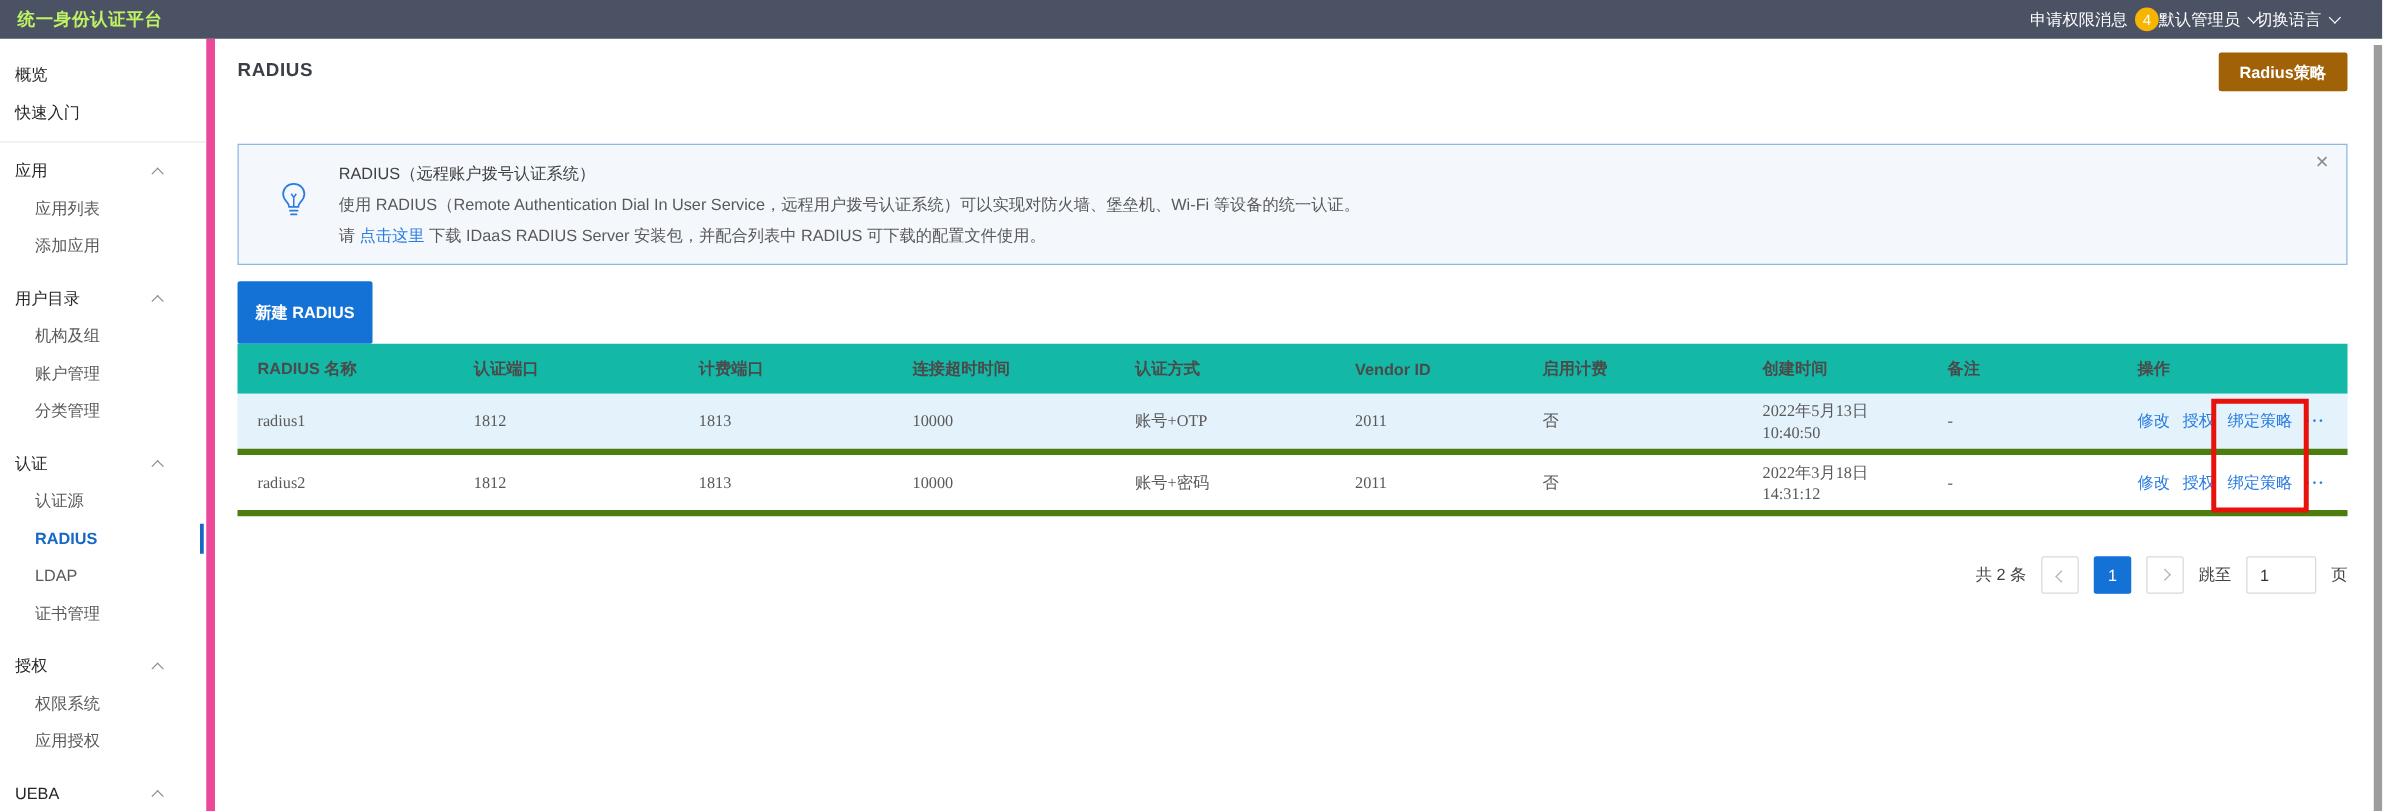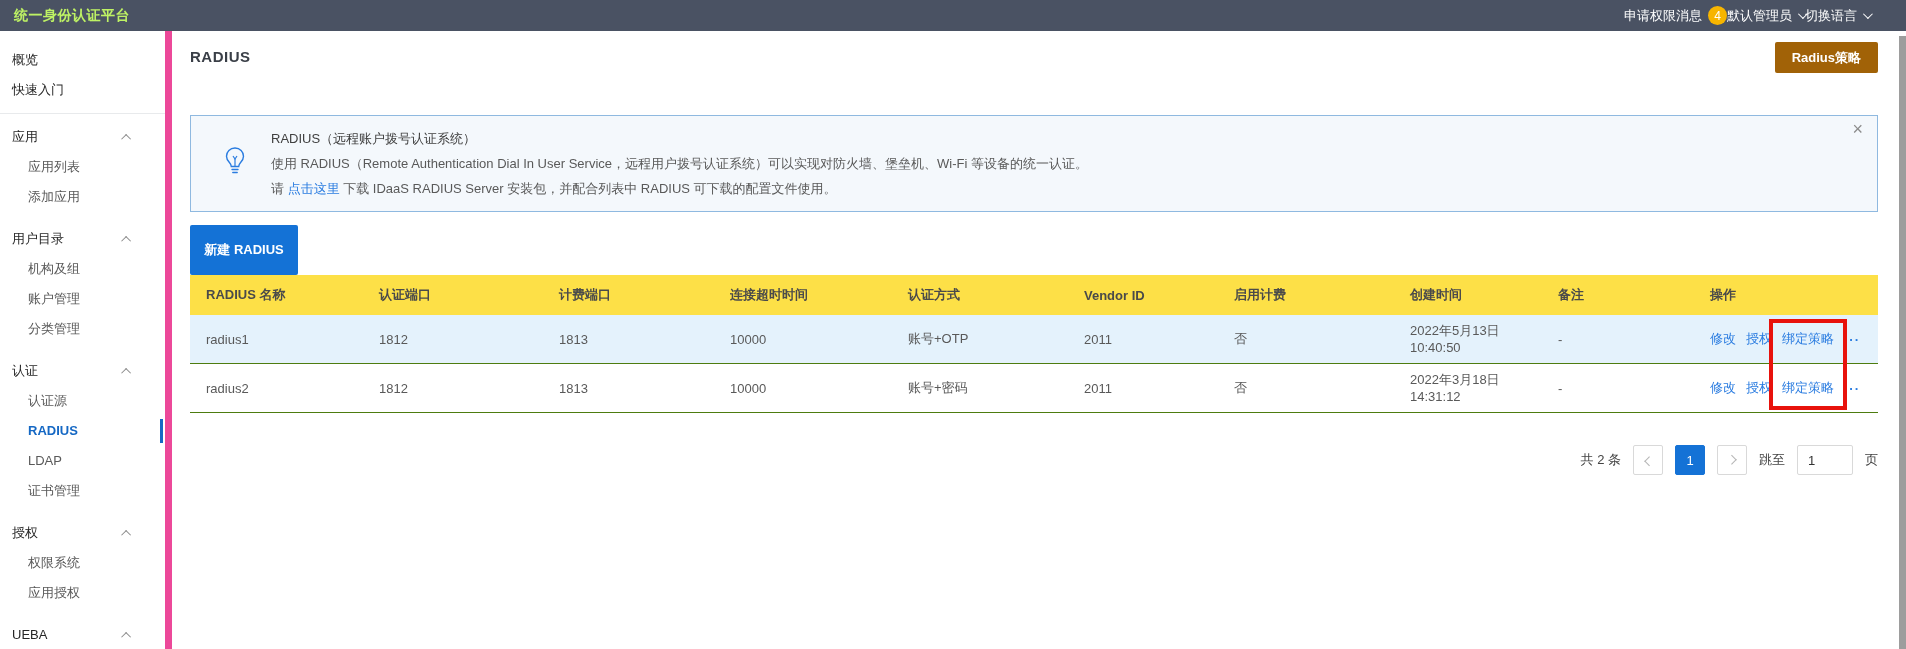--- a/index.html
+++ b/index.html
@@ -45,22 +45,22 @@
   .search-input { width:100%; height:100%; border:1px solid #d9d9d9; border-radius:2px; padding:0 34px 0 12px; font-size:13px; color:#333; outline:none; font-family:inherit; }
   .search-input::placeholder { color:#c0c4cc; }
   .search-icon { position:absolute; right:11px; top:9px; width:15px; height:15px; cursor:pointer; }
   .search-icon::before { content:""; position:absolute; left:0; top:0; width:10px; height:10px; border:1px solid #b8bcc4; border-radius:50%; }
   .search-icon::after { content:""; position:absolute; left:10px; top:10px; width:5px; height:1px; background:#b8bcc4; transform:rotate(45deg); }
 
   
   .table { position:absolute; left:18px; right:28px; top:244px; font-size:13px; }
   .trow { display:grid; grid-template-columns:173px 180px 171px 178px 176px 150px 176px 148px 152px 1fr; align-items:center; }
   .trow > div { padding-left:16px; }
-  .thead { height:40px; background:#fde047; color:#4a4a4a; font-weight:bold; }
-  .tbody-row { height:49px; color:#595959; border-bottom:1px solid #4d7c0f; background:#fff; }
+  .thead { height:40px; background:#14b8a6; color:#4a4a4a; font-weight:bold; }
+  .tbody-row { height:49px; color:#595959; border-bottom:5px solid #4d7c0f; background:#fff;font-family:Liberation Serif, serif; }
   .tbody-row.hl { background:#e4f2fc; }
   .date-cell div { line-height:17px; }
   .actions { display:flex; align-items:center; gap:10px; }
   .act-link { color:#2a7ce0; cursor:pointer; white-space:nowrap; }
   .more-link { color:#2a7ce0; cursor:pointer; letter-spacing:1px; font-weight:bold; }
 
   
   .red-box { position:absolute; left:1597px; top:288px; width:78px; height:91px; border:4px solid #e8120c; z-index:6; pointer-events:none; }
 
   

